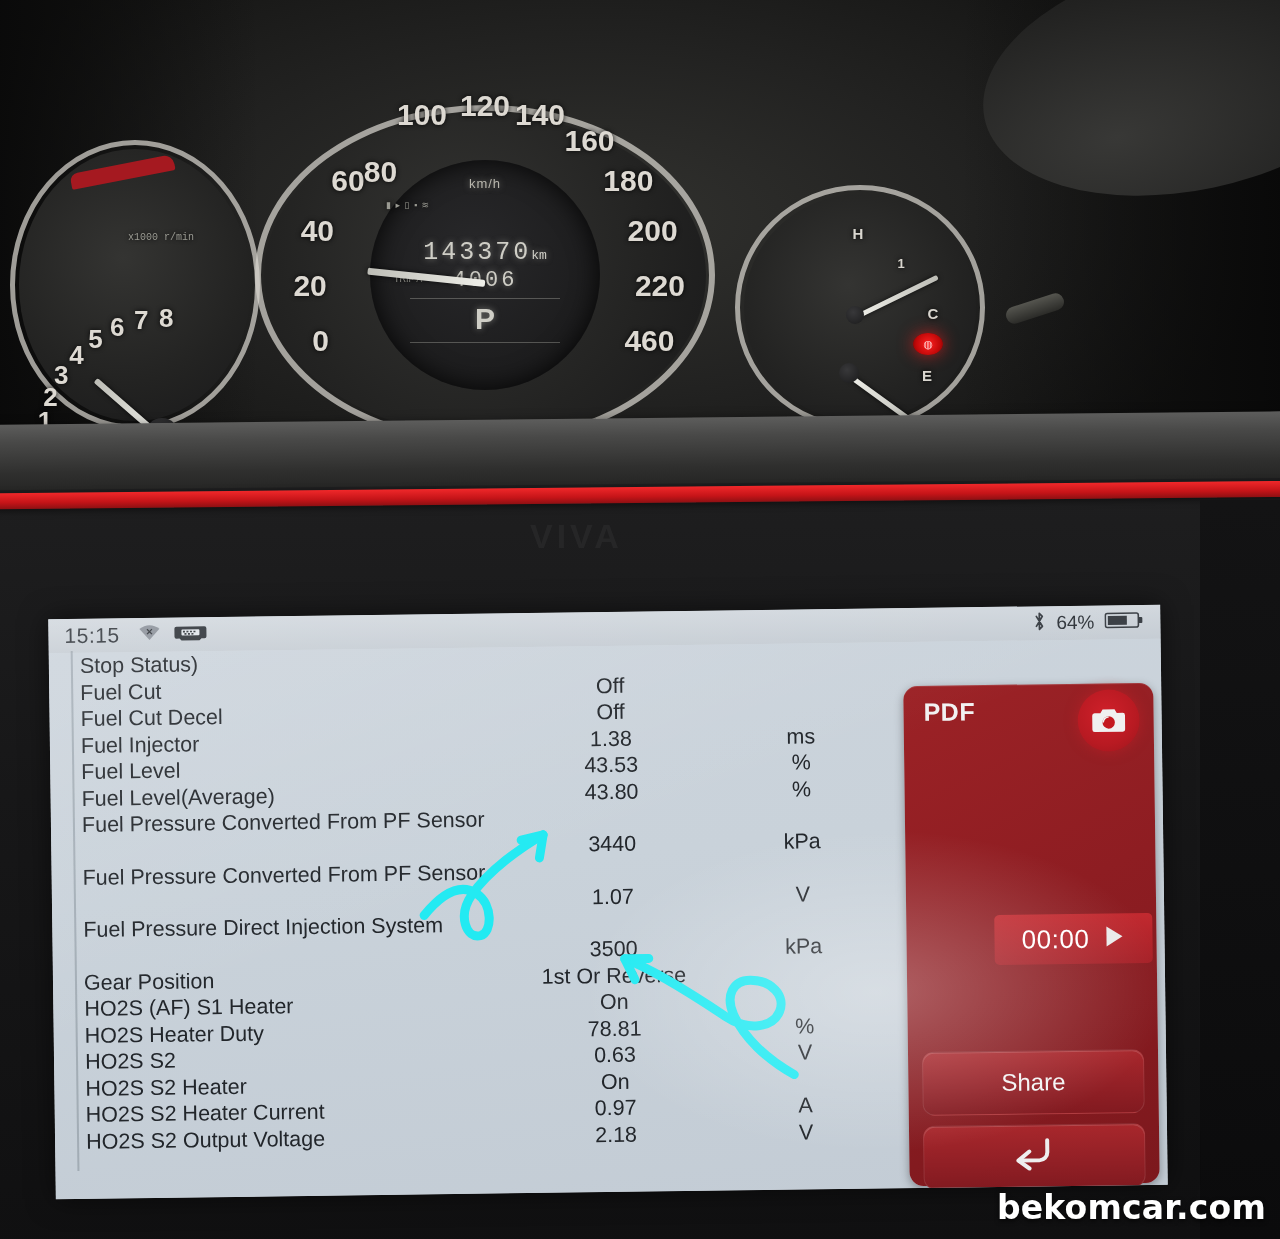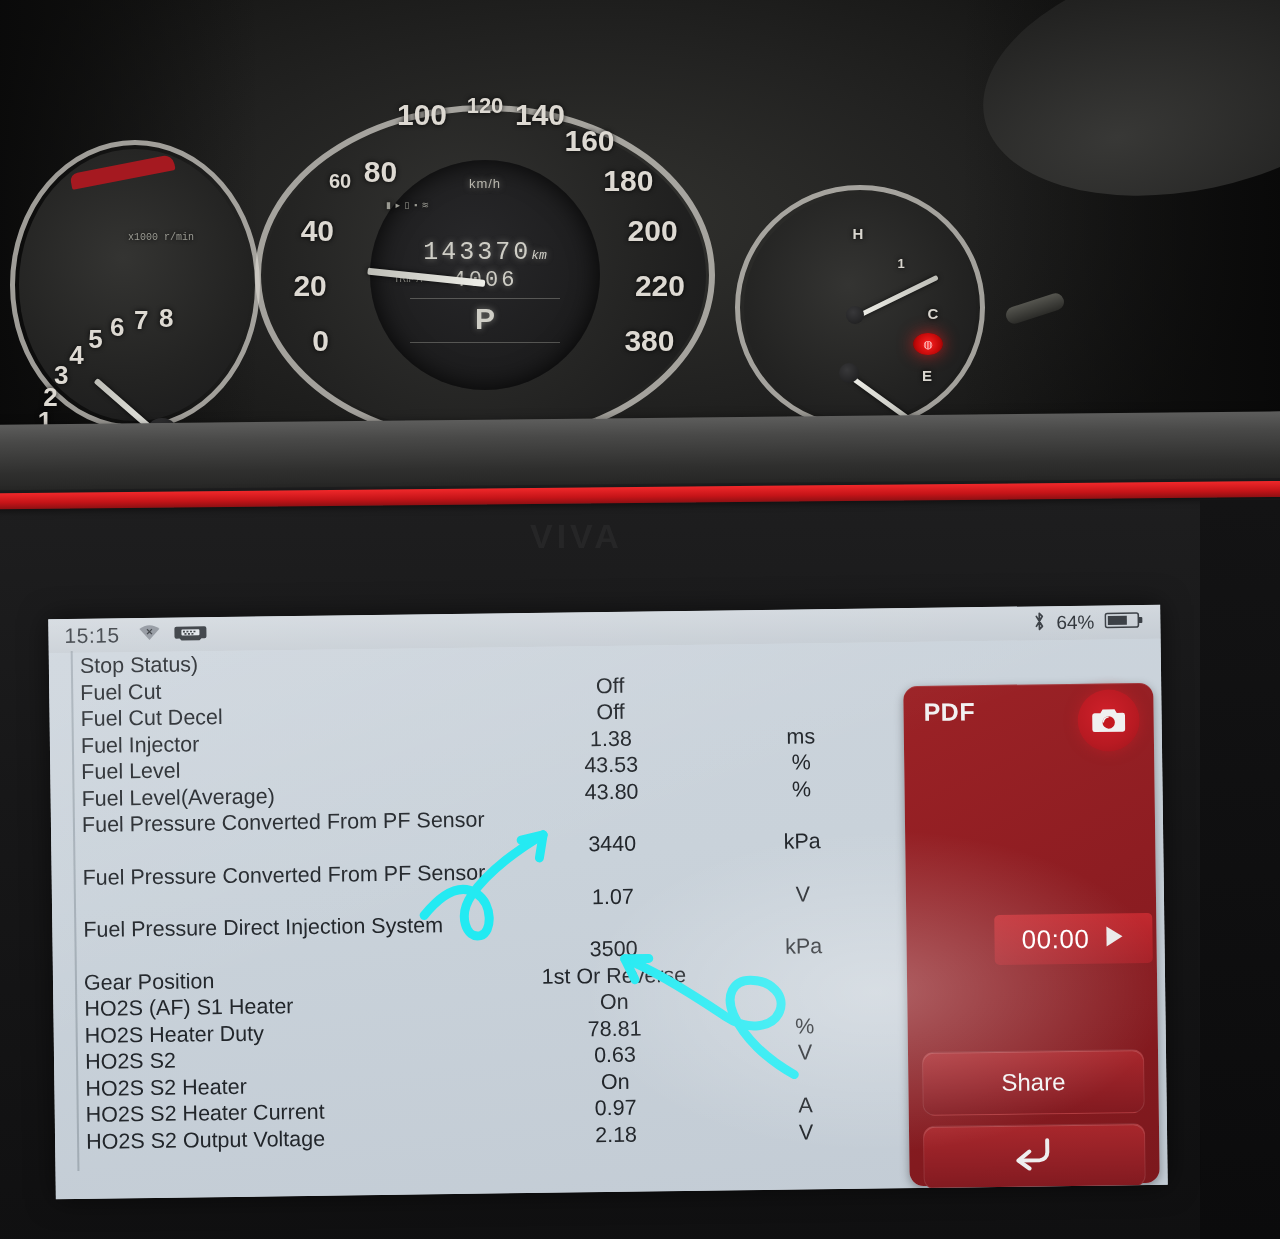--- a/index.html
+++ b/index.html
@@ -280,37 +280,37 @@
       <div class="hub" style="left:152px;top:295px;width:34px;height:34px;"></div>
     </div>
 
     <div class="gauge" id="speedo">
       <div class="gauge-ring"></div>
       <div class="gauge-face"></div>
       <div id="speedo-ticks">
           <div class="tick-num" style="font-size: 30px; left: 65.5538px; top: 235.854px;">0</div>
           <div class="tick-num" style="font-size: 30px; left: 55.074px; top: 181.09px;">20</div>
           <div class="tick-num" style="font-size: 30px; left: 62.3518px; top: 125.809px;">40</div>
-          <div class="tick-num" style="font-size: 20px; left: 85px; top: 75.6241px;">60</div>
+          <div class="tick-num" style="font-size: 30px; left: 93px; top: 75.6241px;">60</div>
           <div class="tick-num" style="font-size: 30px; left: 125.497px; top: 35.6284px; margin-top: 31px;">80</div>
           <div class="tick-num" style="font-size: 30px; left: 167px; top: 9.88254px;">100</div>
-          <div class="tick-num" style="font-size: 22px; left: 230px; top: 1px;">120</div>
+          <div class="tick-num" style="font-size: 30px; left: 230px; top: 1px;">120</div>
           <div class="tick-num" style="font-size: 30px; left: 285.045px; top: 9.88254px;">140</div>
           <div class="tick-num" style="font-size: 30px; left: 334.503px; top: 35.6284px;">160</div>
           <div class="tick-num" style="font-size: 30px; left: 373.352px; top: 75.6241px;">180</div>
           <div class="tick-num" style="font-size: 30px; left: 397.648px; top: 125.809px;">200</div>
           <div class="tick-num" style="font-size: 30px; left: 404.926px; top: 181.09px;">220</div>
-          <div class="tick-num" style="font-size: 30px; left: 394.446px; top: 235.854px;">380</div>
+          <div class="tick-num" style="font-size: 30px; left: 394.446px; top: 235.854px;">460</div>
         </div>
       <div class="tell" style="left:50%;top:58px;transform:translateX(-50%);font-size:12px;">km/h</div>
 
       <div class="speedo-inner">
         <div class="lcd unit-kmh" style="top:16px;">km/h</div>
         <div class="tell" style="left:16px;top:40px;font-size:9px;letter-spacing:1px;">▮ ▸ ▯ ▪ ≋</div>
-        <div class="lcd odo" style="top:78px;"><span>143370</span><span style="font-size:13px;letter-spacing:0;font-style:italic;">km</span></div>
+        <div class="lcd odo" style="top:78px;"><span>143370</span><span style="font-size:13px;letter-spacing:0;">km</span></div>
         <div class="lcd trip" style="top:108px;">4006</div>
         <div class="tell" style="left:24px;top:114px;font-size:9px;">TRIP A</div>
         <div class="lcd-rule" style="top:138px;width:150px;"></div>
         <div class="lcd gearP" style="top:142px;">P</div>
         <div class="lcd-rule" style="top:182px;width:150px;"></div>
       </div>
 
       <div class="needle" style="left:230px;top:175px;width:118px;height:7px;transform:rotate(186deg);"></div>
     </div>
 
@@ -512,13 +512,14 @@
           <path d="M492 188 L470 193 M492 188 L488 211"></path>
           <path d="M740 431 C712 415, 690 393, 680 370 C672 351, 680 336, 697 336 C718 336, 733 352, 726 368 C719 384, 694 387, 672 372 C640 350, 600 324, 572 313"></path>
           <path d="M572 313 L596 313 M572 313 L582 334"></path>
         </g>
       </svg>
     </div>
 
     <div class="screen-glare"></div>
   </div>
 
+  <div class="watermark">bekomcar.com</div>
 </div>
 
 </body></html>

